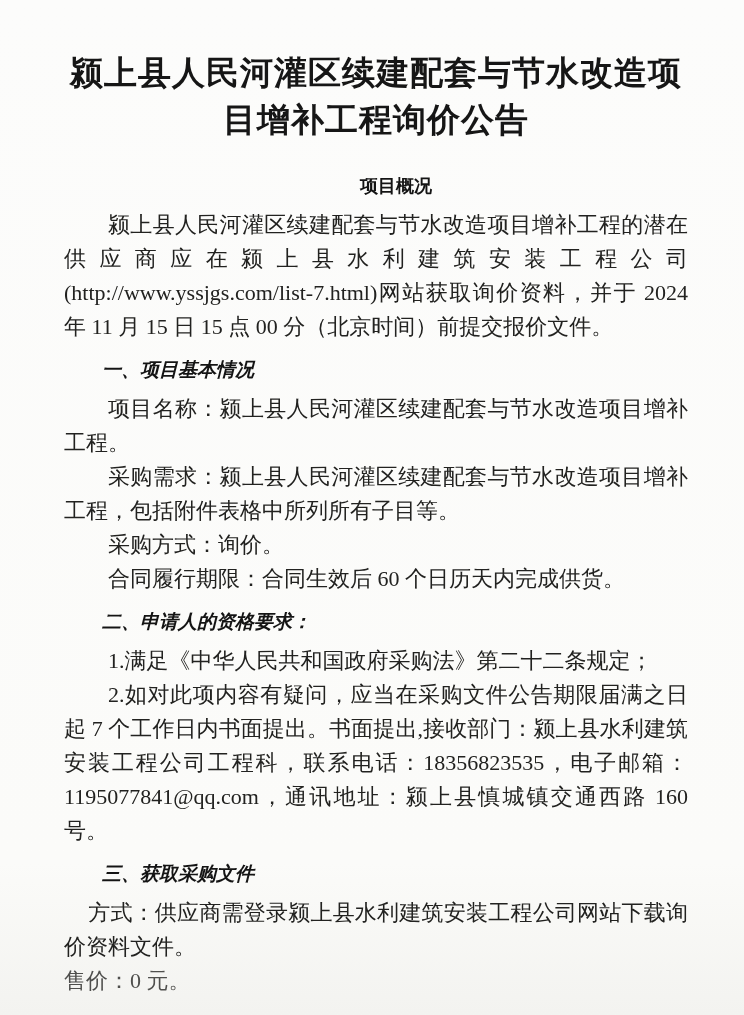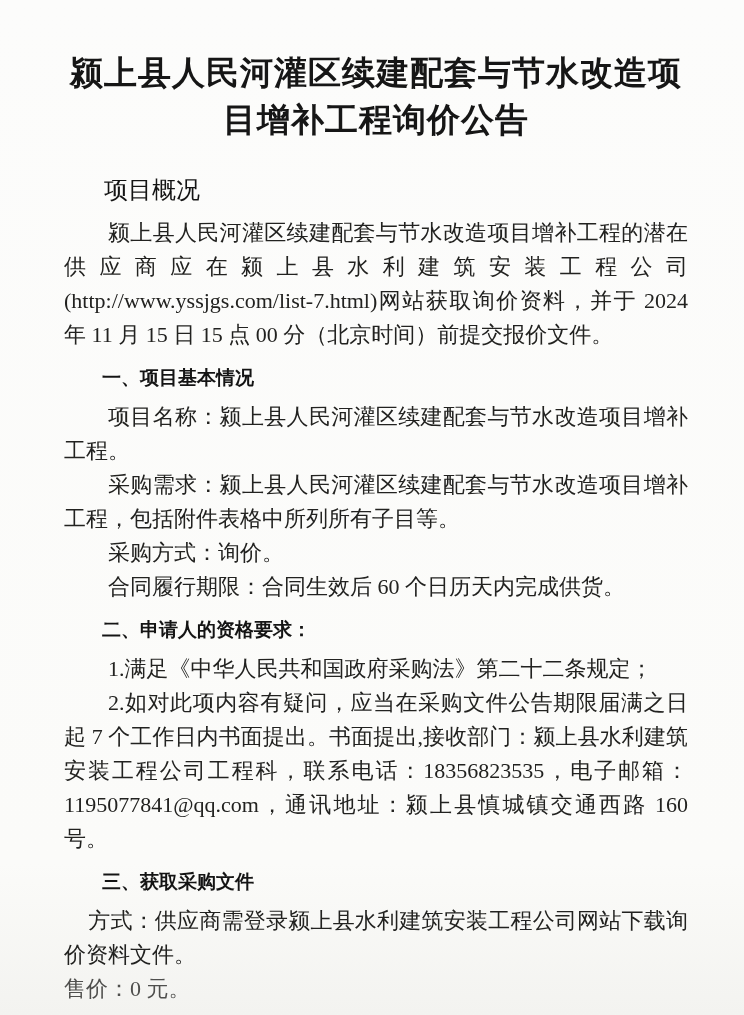--- a/index.html
+++ b/index.html
@@ -23,30 +23,32 @@
     font-size: 33px;
     line-height: 47px;
     font-weight: 700;
     letter-spacing: 1px;
     color: #161616;
   }
   .doc-title .title-line { display: block; }
   .overview-heading {
     margin: 0 0 10px 40px;
     font-family: "DejaVu Sans", "Liberation Sans", sans-serif;
-    font-size: 24px;
-    font-weight: 400;
+    font-size: 18px;
+    font-weight: 700;
     color: #141414;
+    text-align: center;
   }
   .section-heading {
     margin: 13px 0 9px 38px;
     font-family: "DejaVu Sans", "Liberation Sans", sans-serif;
     font-size: 19px;
     font-weight: 700;
     color: #141414;
+    font-style: italic;
   }
   .para {
     margin: 0;
     font-size: 22px;
     line-height: 34px;
     text-indent: 2em;
     color: #222220;
     text-align: justify;
   }
   .para.indent-small { text-indent: 1.1em; }

